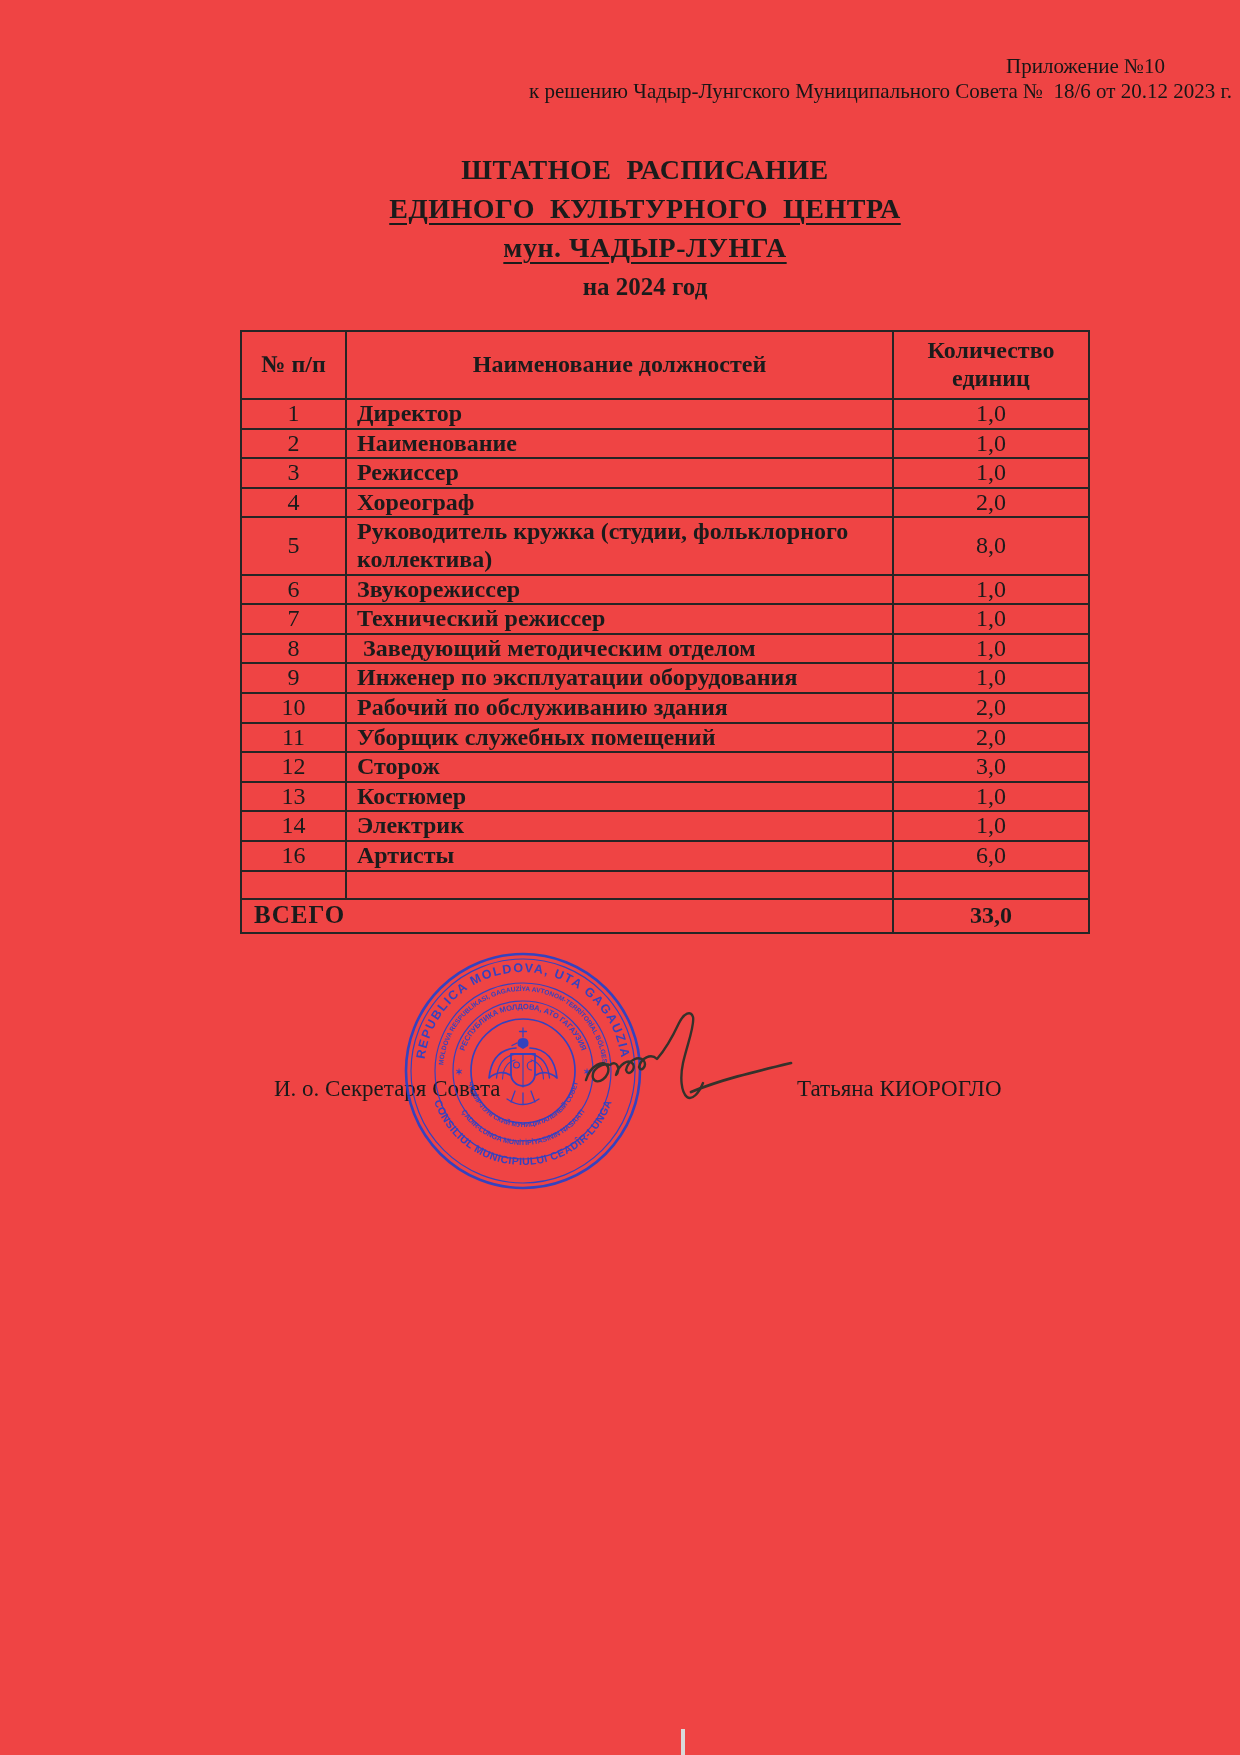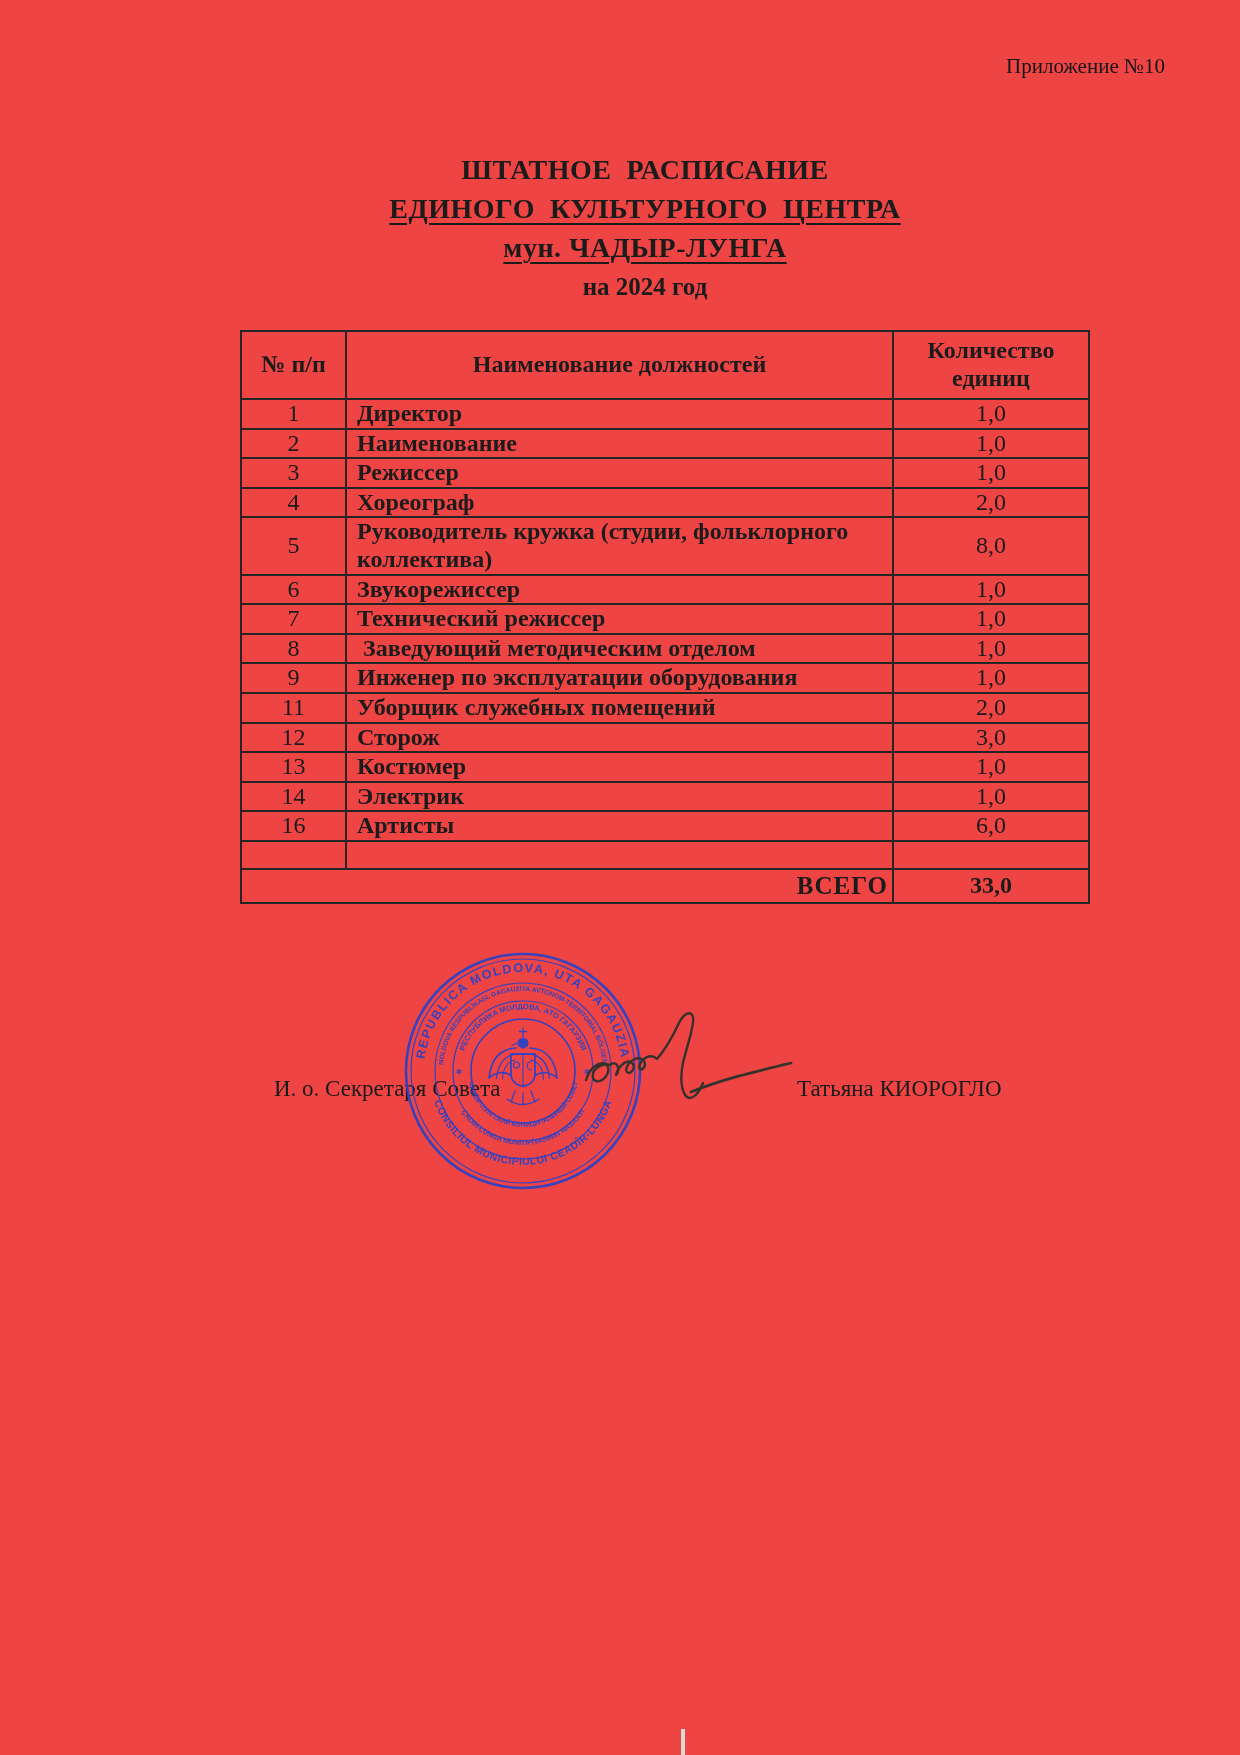--- a/index.html
+++ b/index.html
@@ -25,35 +25,36 @@
   .doc-table th, .doc-table td { border:2px solid #252525; overflow:hidden; }
   .doc-table th {
     font-size:24px; font-weight:bold; height:62px; text-align:center;
     padding:2px 6px; line-height:1.15;
   }
   .doc-table td { font-size:24px; height:26px; padding:0 4px; line-height:1.15; }
   .cell-num   { text-align:center; }
   .cell-position { text-align:left; padding-left:10px !important; padding-right:16px !important; white-space:pre-wrap;font-weight:bold; }
   .cell-count { text-align:center; }
   .total-row td { font-weight:bold; height:32px; }
-  .total-label { text-align:right; padding-left:12px !important; font-size:25px !important; letter-spacing:1px; }
+  .total-label { text-align:left; padding-left:12px !important; font-size:25px !important; letter-spacing:1px; }
   
   .sig-label { position:absolute; font-size:23px; color:#1a1a1a; }
   .sig-left  { left:274px; top:1076px; }
   .sig-name  { left:797px; top:1076px; }
   .stamp { position:absolute; left:403px; top:951px; opacity:0.92; }
   .signature { position:absolute; left:578px; top:1000px; }
   .scan-artifact { position:absolute; left:681px; top:1729px; width:4px; height:26px; background:#d9d9d9; }
 </style>
 </head>
 <body>
 
 <div class="page">
 
   <div class="annex-line annex-1">Приложение №10</div>
+  <div class="annex-line annex-2">к решению Чадыр-Лунгского Муниципального Совета №  18/6 от 20.12 2023 г.</div>
 
   <div class="title-block">
     <p class="title-line">ШТАТНОЕ  РАСПИСАНИЕ</p>
     <p class="title-line title-underline">ЕДИНОГО  КУЛЬТУРНОГО  ЦЕНТРА</p>
     <p class="title-line title-underline">мун. ЧАДЫР-ЛУНГА</p>
     <p class="title-line title-year">на 2024 год</p>
   </div>
 
   <table class="doc-table">
     <colgroup>
@@ -117,20 +118,25 @@
           <td class="cell-position"> Заведующий методическим отделом</td>
           <td class="cell-count">1,0</td>
         </tr>
 
         <tr>
           <td class="cell-num">9</td>
           <td class="cell-position">Инженер по эксплуатации оборудования</td>
           <td class="cell-count">1,0</td>
         </tr>
 
+        <tr>
+          <td class="cell-num">10</td>
+          <td class="cell-position">Рабочий по обслуживанию здания</td>
+          <td class="cell-count">2,0</td>
+        </tr>
 
         <tr>
           <td class="cell-num">11</td>
           <td class="cell-position">Уборщик служебных помещений</td>
           <td class="cell-count">2,0</td>
         </tr>
 
         <tr>
           <td class="cell-num">12</td>
           <td class="cell-position">Сторож</td>

